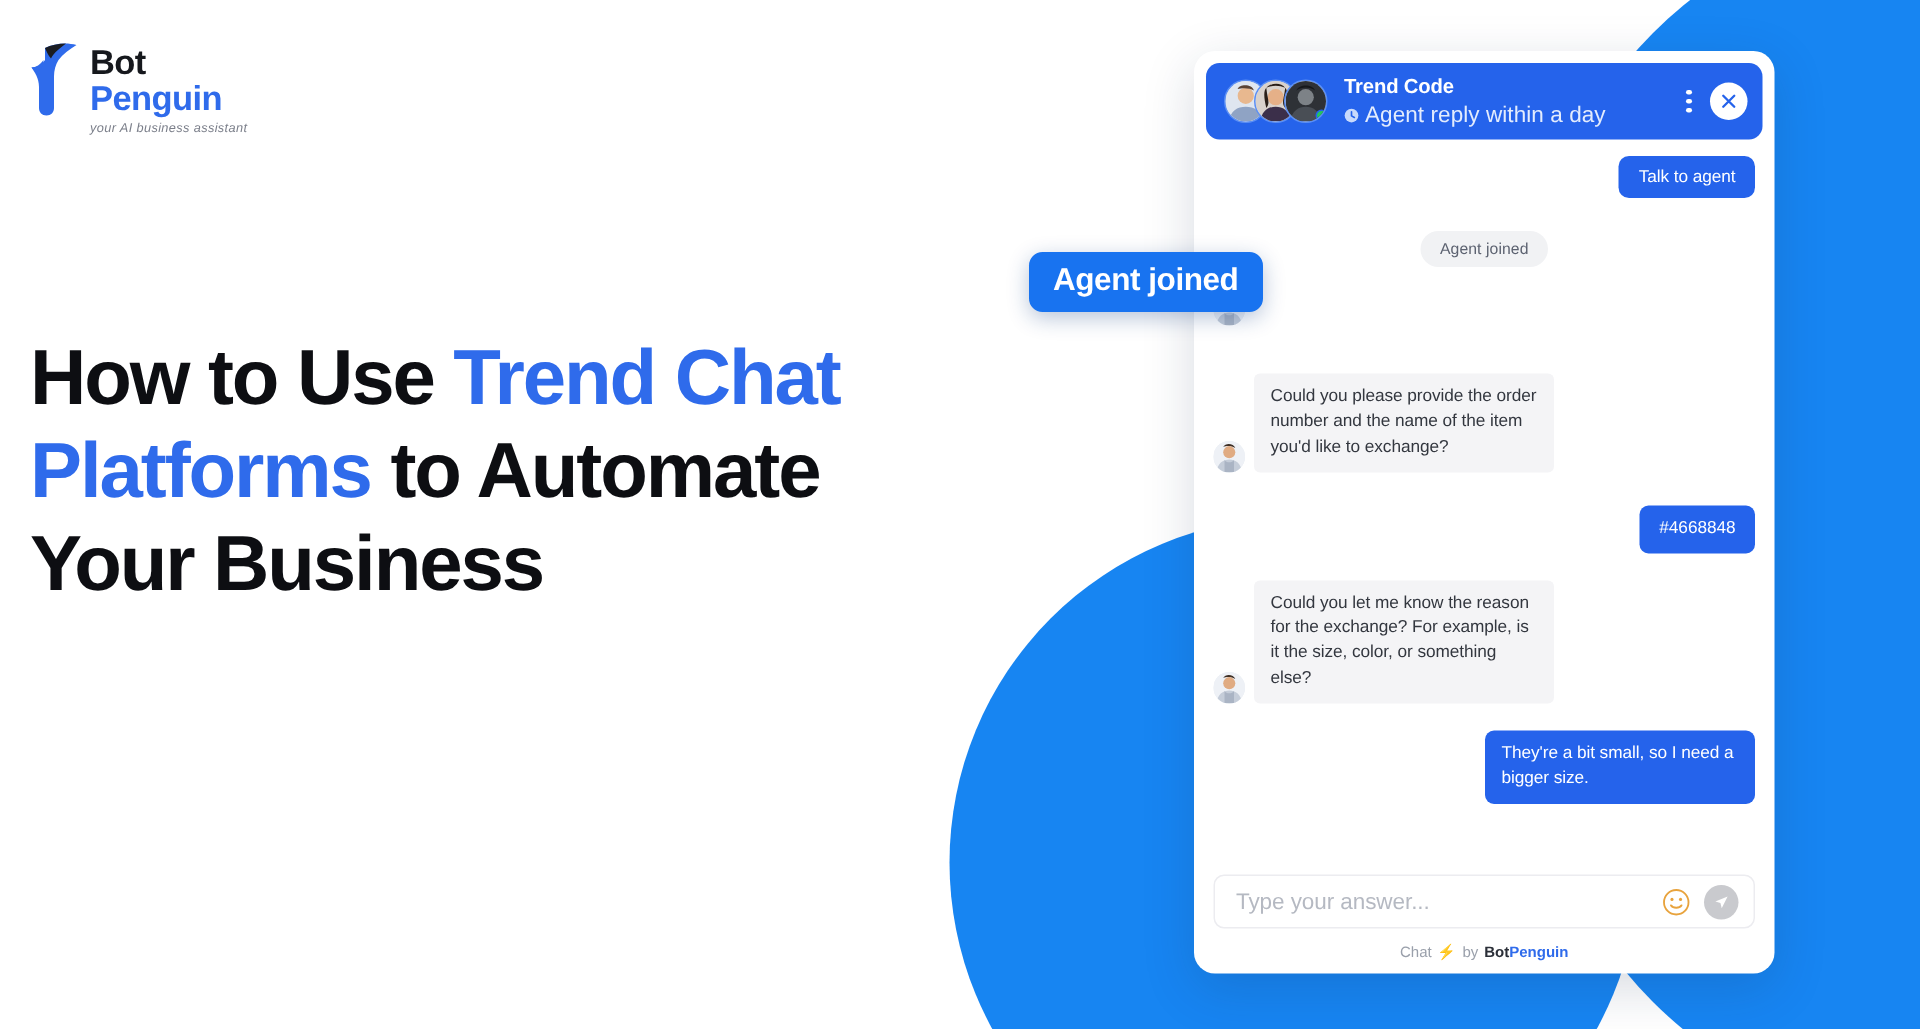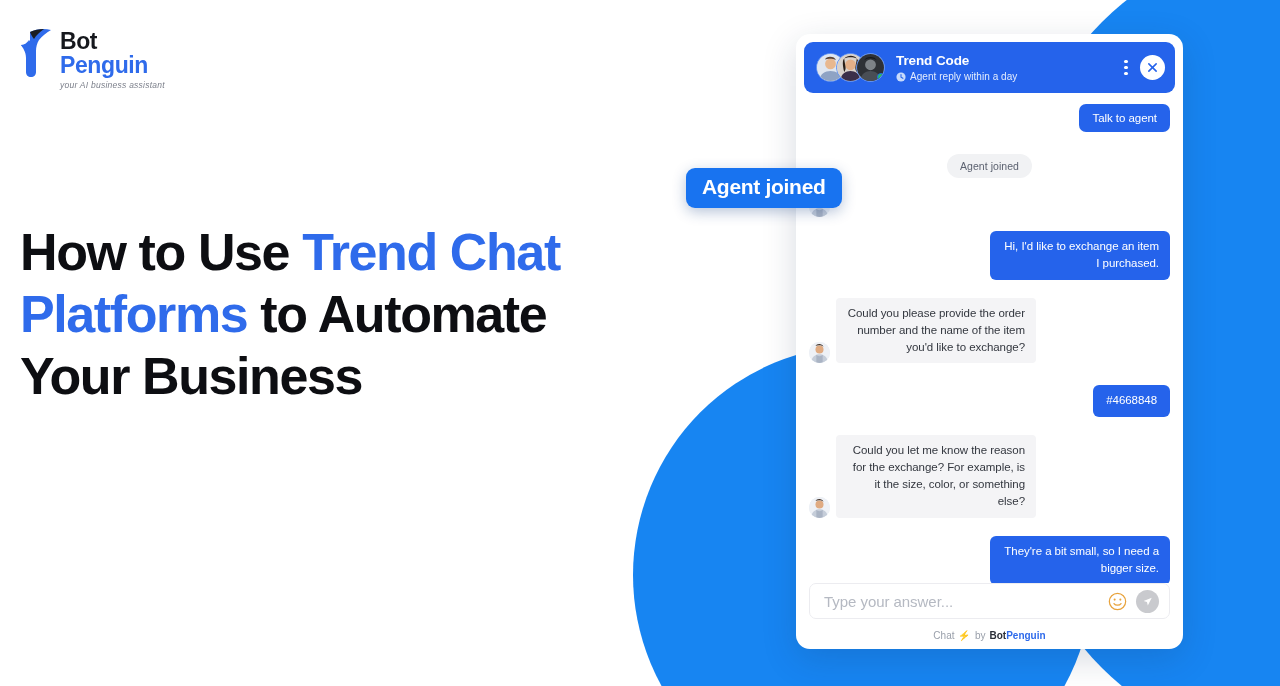--- a/index.html
+++ b/index.html
@@ -187,21 +187,21 @@
     line-height: 1.2;
   }
   .header-sub {
     display: flex;
     align-items: center;
     gap: 4px;
     margin-top: 2px;
   }
   .header-sub-text {
     color: #e3ecfd;
-    font-size: 10px;
+    font-size: 15px;
     letter-spacing: 0.05px;
   }
   .clock-icon { width: 10px; height: 10px; flex: none; display: block; }
 
   .kebab {
     width: 18px;
     height: 22px;
     display: flex;
     flex-direction: column;
     justify-content: center;
@@ -233,21 +233,21 @@
 
   
   .messages {
     flex: 1;
     padding: 11px 13px 6px 13px;
     overflow: hidden;
     display: flex;
     flex-direction: column;
   }
 
-  .row { display: flex; width: 100%; text-align: right; }
+  .row { display: flex; width: 100%; }
   .row.right { justify-content: flex-end; }
   .row.center { justify-content: center; }
   .row.left { justify-content: flex-start; align-items: flex-end; }
   .gap-14 { height: 14px; flex: none; }
   .gap-18 { height: 18px; flex: none; }
   .gap-22 { height: 22px; flex: none; }
 
   .quick-reply {
     background: #2563eb;
     color: #ffffff;
@@ -463,23 +463,20 @@
             <circle cx="12" cy="8.5" r="4.6" fill="#e0ab82"></circle>
             <path d="M7.4 4.6 C9 1.2 15.3 1.6 16.6 5.4 C14 3.4 9.8 3.4 7.4 4.6 Z" fill="#3f3026"></path>
             <path d="M2.5 24 C2.5 17 7.5 14 12 14 C16.5 14 21.5 17 21.5 24 Z" fill="#c5cdd9"></path>
             <path d="M8.4 14.4 C9.8 16.8 14.2 16.8 15.6 14.4 L15.6 24 L8.4 24 Z" fill="#aab4c4"></path>
           </svg>
       </div>
     </div>
 
     <div class="gap-14"></div>
 
-    <div class="row right">
-      <div class="bubble-user">Hi, I'd like to exchange an item I purchased.</div>
-    </div>
 
     <div class="gap-18"></div>
 
     <div class="row left">
       <div class="bot-avatar">
         <svg viewBox="0 0 24 24">
             <rect width="24" height="24" fill="#eef1f6"></rect>
             <circle cx="12" cy="8.5" r="4.6" fill="#e0ab82"></circle>
             <path d="M7.4 4.6 C9 1.2 15.3 1.6 16.6 5.4 C14 3.4 9.8 3.4 7.4 4.6 Z" fill="#3f3026"></path>
             <path d="M2.5 24 C2.5 17 7.5 14 12 14 C16.5 14 21.5 17 21.5 24 Z" fill="#c5cdd9"></path>

